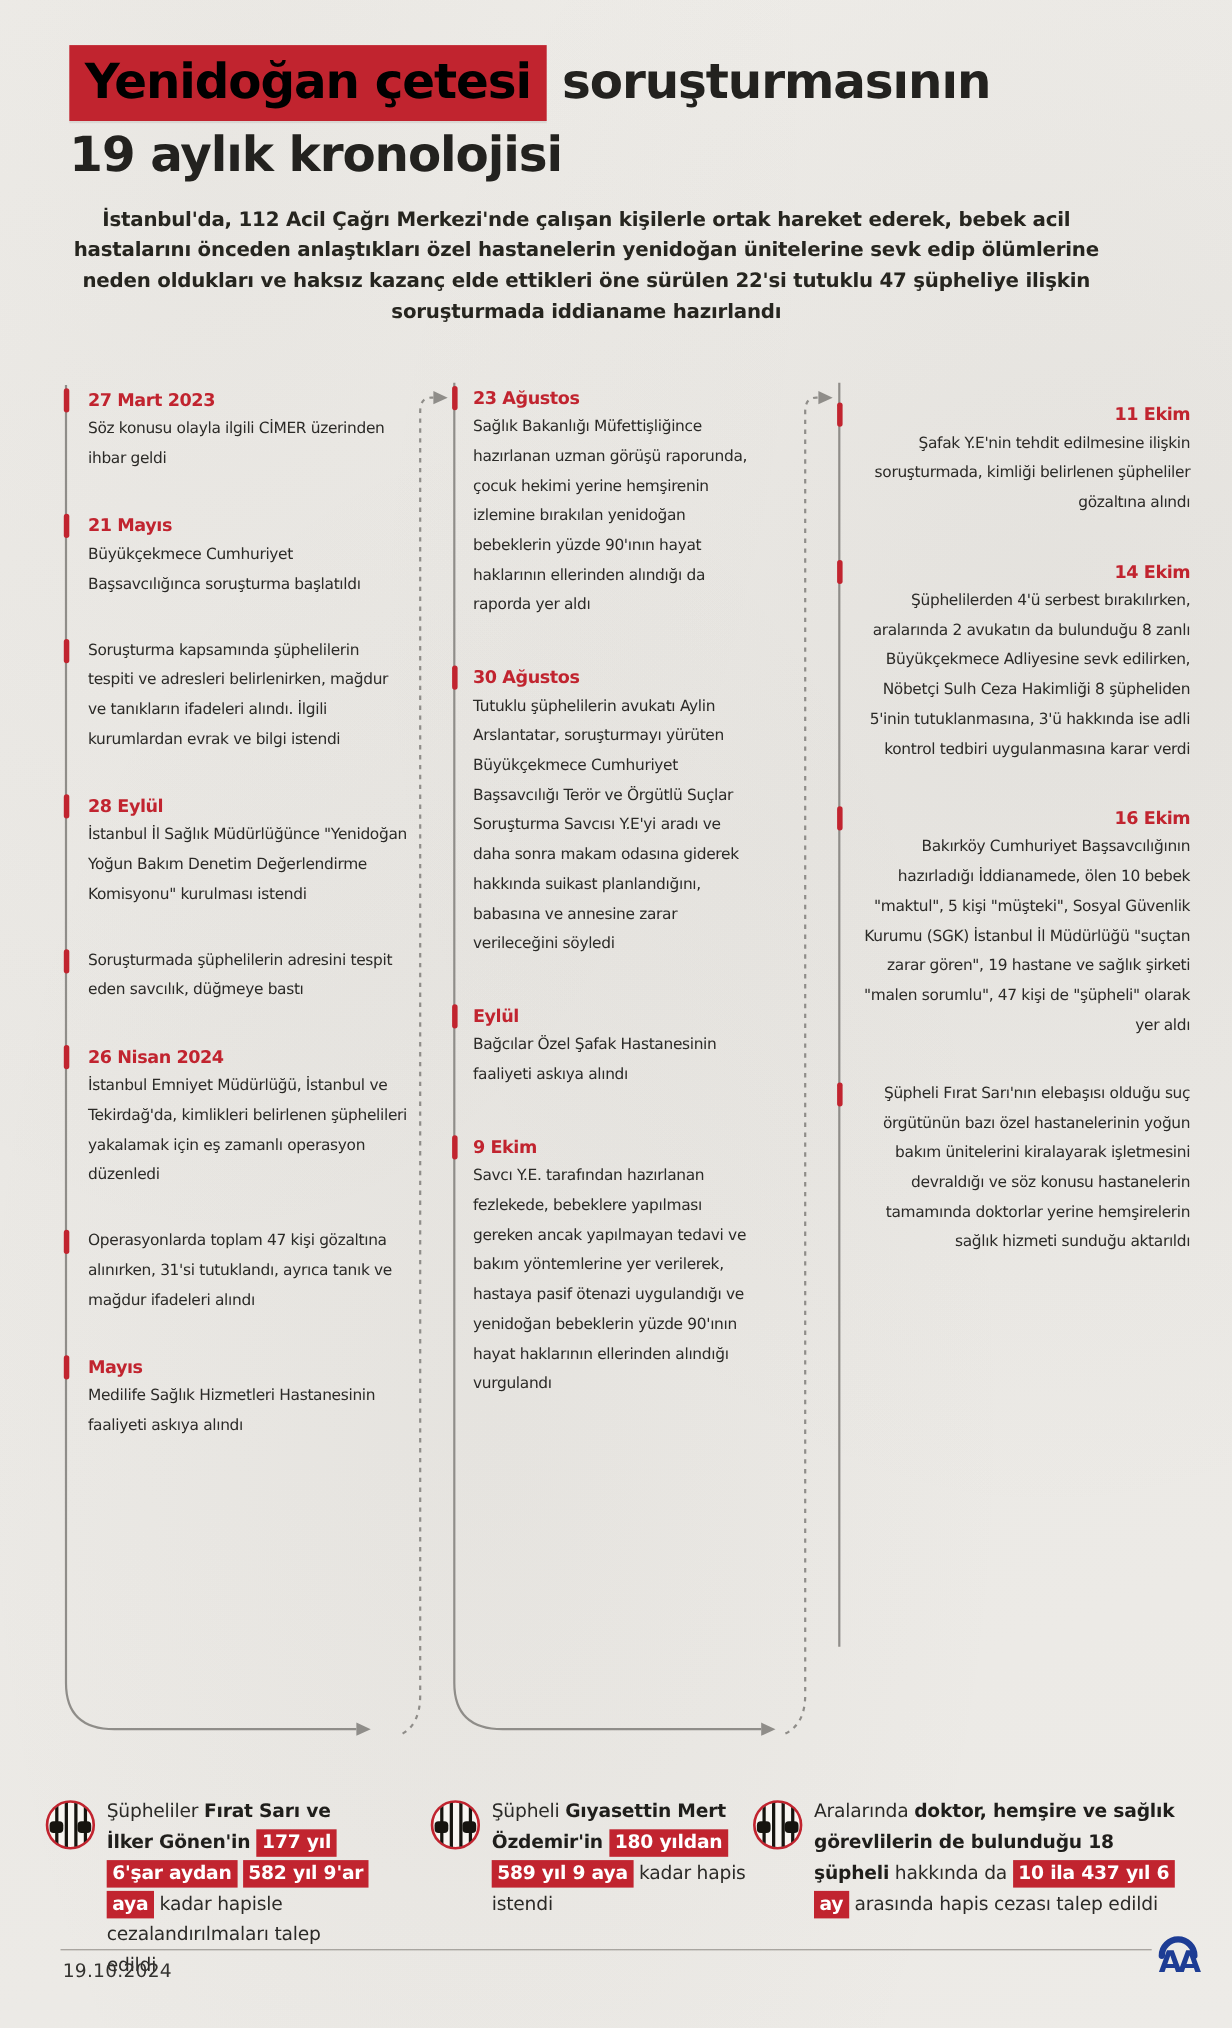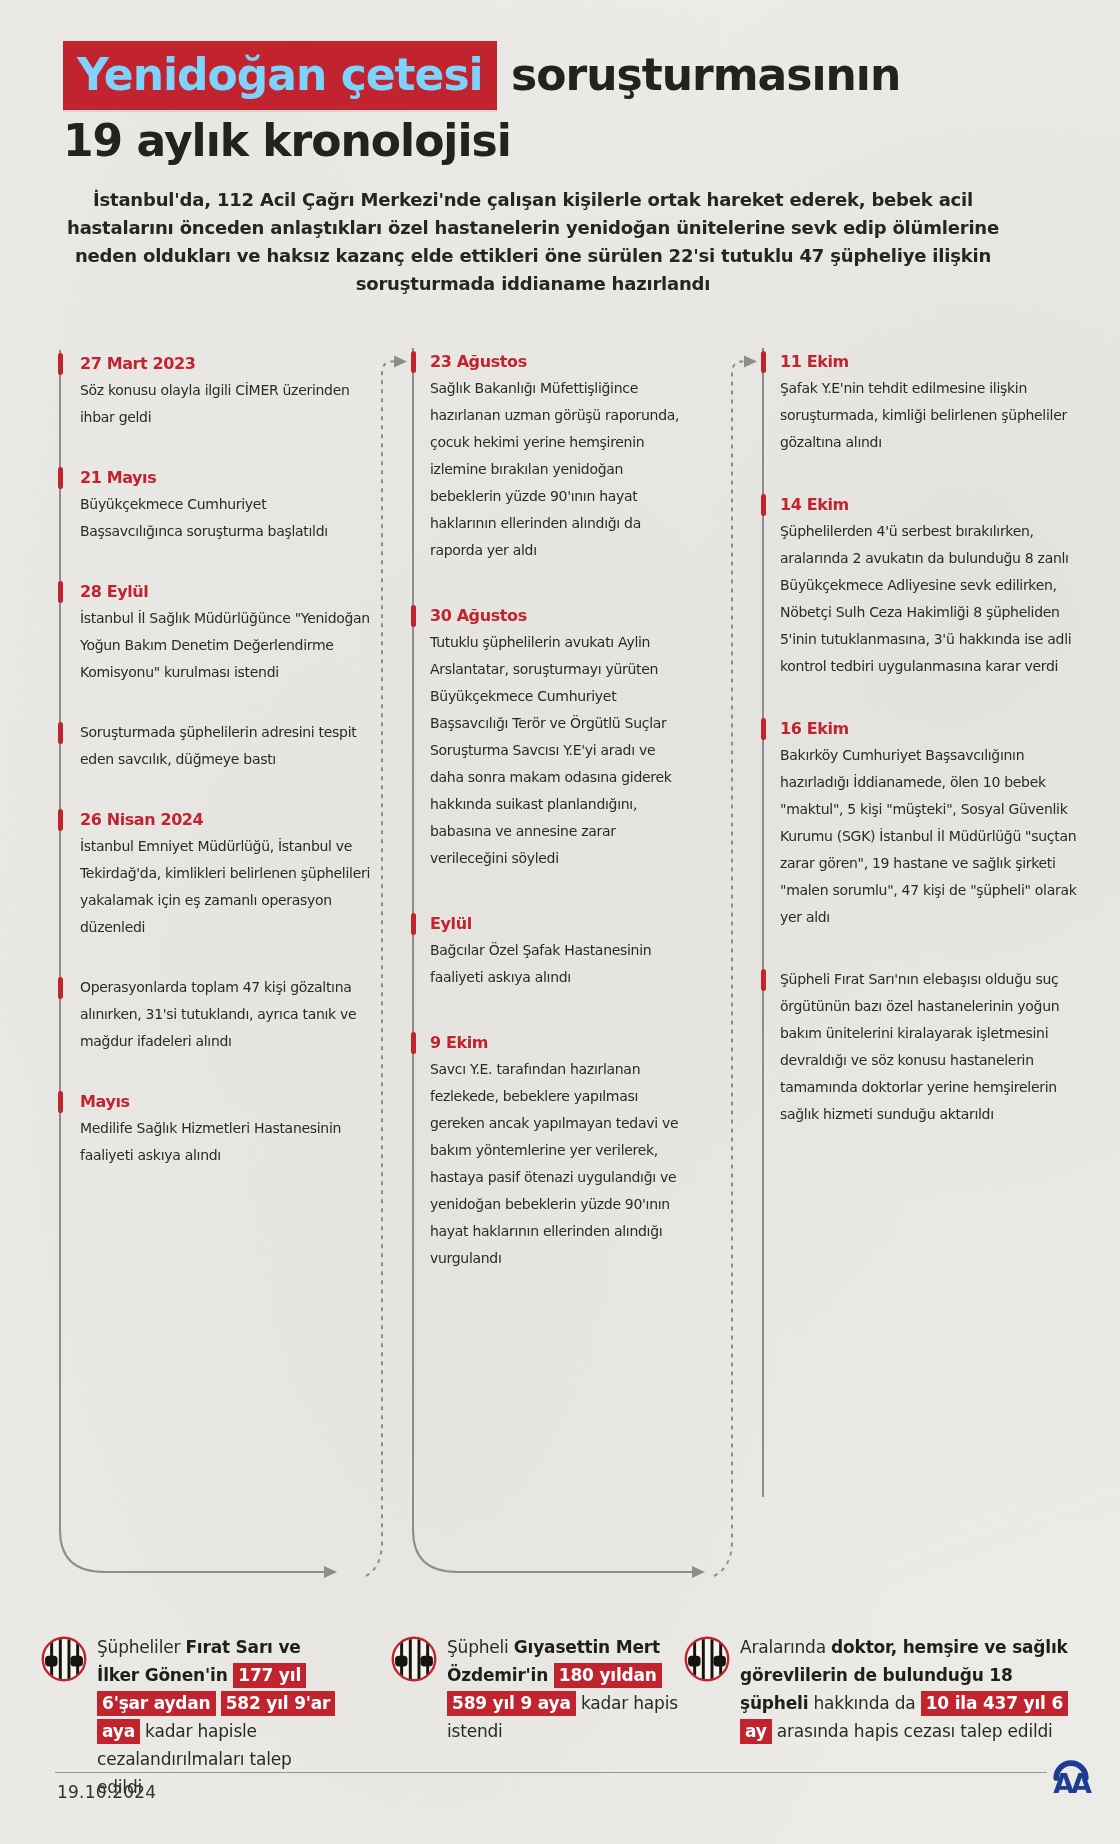--- a/index.html
+++ b/index.html
@@ -7,29 +7,29 @@
     position:relative;width:1120px;height:1844px;margin:0 auto;overflow:hidden;
     font-family:"DejaVu Sans","Liberation Sans",sans-serif;
     background:
       radial-gradient(ellipse at 18% 8%, rgba(120,115,105,0.05), transparent 42%),
       radial-gradient(ellipse at 85% 30%, rgba(120,115,105,0.06), transparent 46%),
       radial-gradient(ellipse at 40% 70%, rgba(120,115,105,0.05), transparent 50%),
       linear-gradient(160deg,#f0eeea 0%,#eae8e4 45%,#edebe7 100%);
   }
   
   .headline{position:absolute;left:63px;top:42px;font-weight:bold;font-size:44px;line-height:66px;letter-spacing:-1px;color:#23221f;white-space:nowrap;}
-  .headline .hl{background:#c1242f;color:#7dd3fc;padding:8px 14px 10px;box-shadow:0 2px 0 rgba(0,0,0,0.07);text-align:center;}
+  .headline .hl{background:#c1242f;color:#000000;padding:8px 14px 10px;box-shadow:0 2px 0 rgba(0,0,0,0.07);text-align:center;}
   .intro{position:absolute;left:63px;top:186px;width:940px;font-size:18px;line-height:28px;font-weight:bold;letter-spacing:-0.2px;color:#26251f;text-align:center;}
   
   .plumbing{position:absolute;left:0;top:0;pointer-events:none;}
   
   .col{position:absolute;}
   .col1{left:80px;top:350px;width:292px;}
   .col2{left:430px;top:348px;width:252px;}
-  .col3{left:780px;top:348px;width:302px;}
+  .col3{left:780px;top:363px;width:302px;text-align:right;}
   .entry{position:relative;margin-bottom:33px;}
   .col2 .entry{margin-bottom:38px;}
   .col3 .entry{margin-bottom:35px;}
   .entry-date{font-size:16px;font-weight:bold;color:#c1242f;line-height:27px;letter-spacing:-0.4px;}
   .entry-text{font-size:14px;line-height:27px;color:#2b2a27;letter-spacing:-0.3px;}
   .tick{position:absolute;width:5px;height:22px;border-radius:3px;background:#c1242f;top:3px;}
   .col1 .tick{left:-22px;}
   .col2 .tick,.col3 .tick{left:-19px;}
   
   .verdict{position:absolute;}
@@ -77,20 +77,24 @@
   <div class="col col1">
       <div class="entry">
         <span class="tick"></span>
         <div class="entry-date">27 Mart 2023</div>
         <div class="entry-text">Söz konusu olayla ilgili CİMER üzerinden ihbar geldi</div>
       </div>
       <div class="entry">
         <span class="tick"></span>
         <div class="entry-date">21 Mayıs</div>
         <div class="entry-text">Büyükçekmece Cumhuriyet Başsavcılığınca soruşturma başlatıldı</div>
+      </div>
+      <div class="entry">
+        <span class="tick"></span>
+        <div class="entry-text">Soruşturma kapsamında şüphelilerin tespiti ve adresleri belirlenirken, mağdur ve tanıkların ifadeleri alındı. İlgili kurumlardan evrak ve bilgi istendi</div>
       </div>
       <div class="entry">
         <span class="tick"></span>
         <div class="entry-date">28 Eylül</div>
         <div class="entry-text">İstanbul İl Sağlık Müdürlüğünce "Yenidoğan Yoğun Bakım Denetim Değerlendirme Komisyonu" kurulması istendi</div>
       </div>
       <div class="entry">
         <span class="tick"></span>
         <div class="entry-text">Soruşturmada şüphelilerin adresini tespit eden savcılık, düğmeye bastı</div>
       </div>

